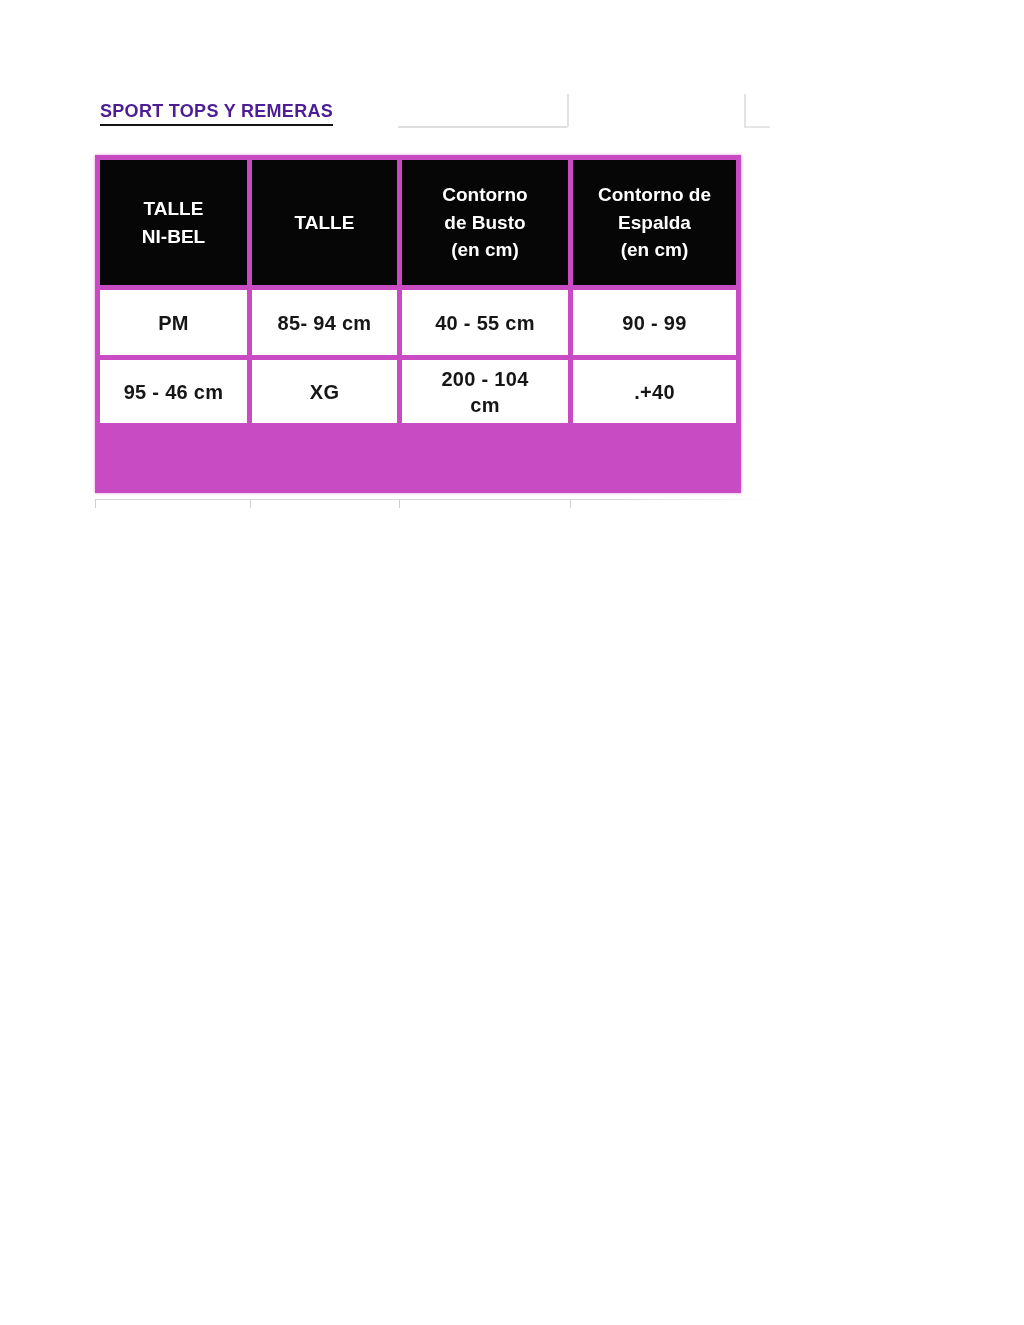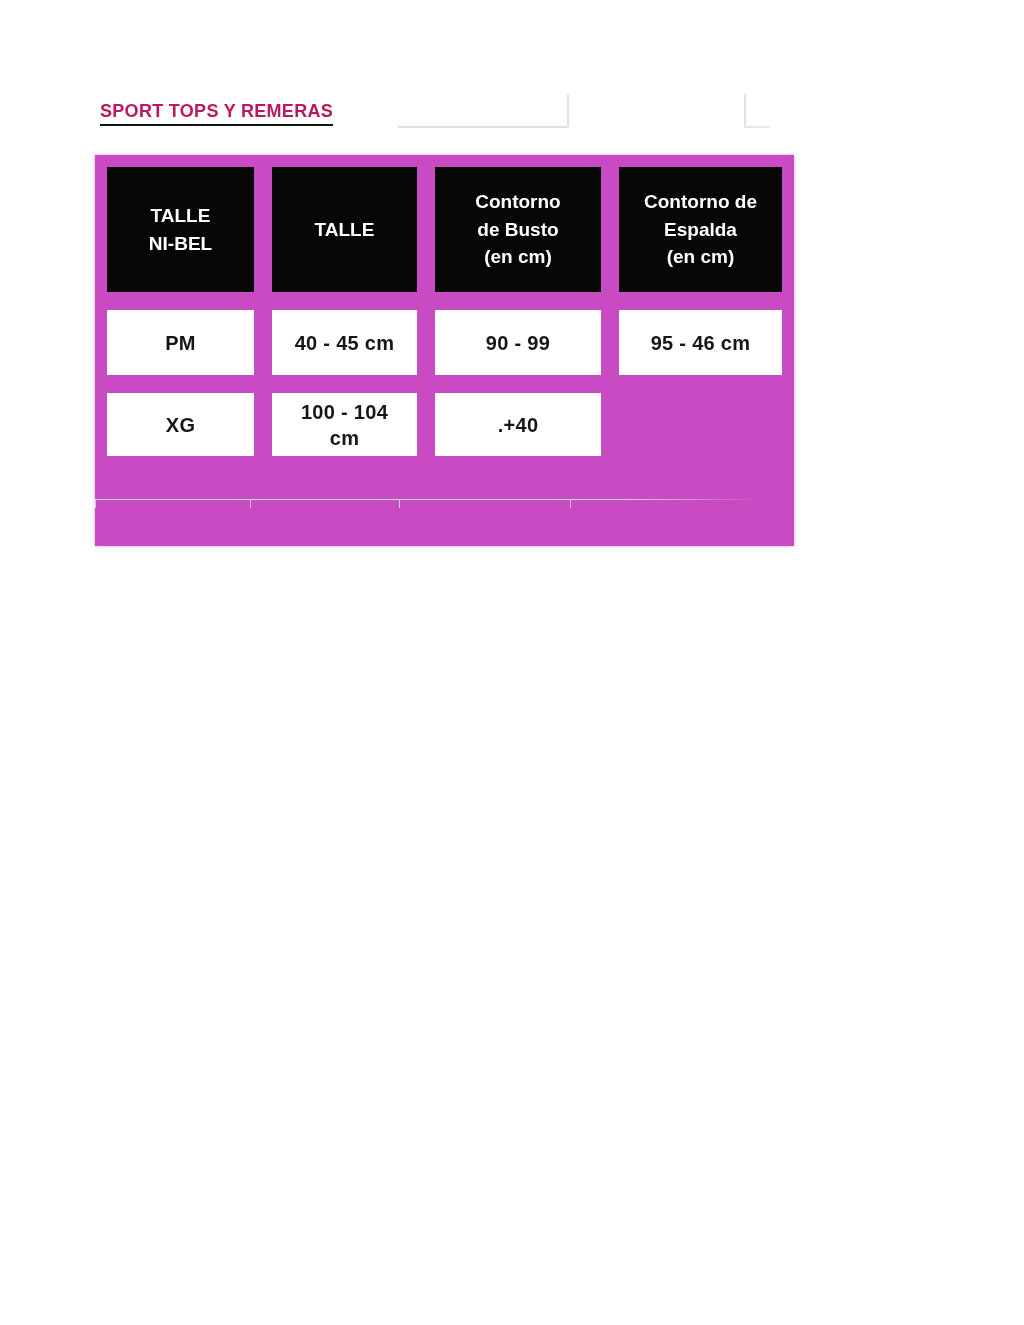--- a/index.html
+++ b/index.html
@@ -14,21 +14,21 @@
   body{
     width:1024px;height:1325px;position:relative;
     font-family:"Liberation Sans", sans-serif;
     overflow:hidden;
   }
   .page{position:absolute;inset:0;background:#ffffff;}
 
   .title{
     position:absolute;left:100px;top:101px;
     display:inline-block;
-    font-size:18px;font-weight:bold;color:#be185d;
+    font-size:18px;font-weight:bold;color:#4c1d95;
     letter-spacing:.3px;
     border-bottom:2px solid #141414;
     padding-bottom:2px;
     white-space:nowrap;
   }
 
   
   .ghost-cell-a{
     position:absolute;left:398px;top:94px;width:171px;height:34px;
     border-right:2px solid #e2e2e2;
@@ -39,22 +39,22 @@
     position:absolute;left:744px;top:94px;width:26px;height:34px;
     border-left:2px solid #e2e2e2;
     border-bottom:2px solid #e6e6e6;
   }
 
   .size-table{
     position:absolute;left:95px;top:155px;
     display:grid;
     grid-template-columns:147px 145px 166px 163px;
     grid-template-rows:125px 65px 63px 60px;
-    gap:18px;
-    padding:12px;
+    gap:5px;
+    padding:5px;
     background:var(--pink);
     box-shadow:0 0 3px rgba(201,75,196,.55);
   }
   .th,.td{
     display:flex;align-items:center;justify-content:center;
     text-align:center;
     white-space:pre-line;
     font-weight:bold;
   }
   .th{
@@ -98,27 +98,28 @@
 NI-BEL</div>
     <div class="th">TALLE</div>
     <div class="th">Contorno
 de Busto
 (en cm)</div>
     <div class="th">Contorno de
 Espalda
 (en cm)</div>
 
     <div class="td">PM</div>
-    <div class="td">40 - 45 cm</div>
+    <div class="td">85- 94 cm</div>
+    <div class="td">40 - 55 cm</div>
 
     <div class="td">90 - 99</div>
     <div class="td">95 - 46 cm</div>
 
     <div class="td">XG</div>
-    <div class="td">100 - 104
+    <div class="td">200 - 104
 cm</div>
     <div class="td">.+40</div>
   </div>
 
   <div class="ghost-row">
     <div class="hline"></div>
     <div class="tick t0"></div>
     <div class="tick t1"></div>
     <div class="tick t2"></div>
     <div class="tick t3"></div>

